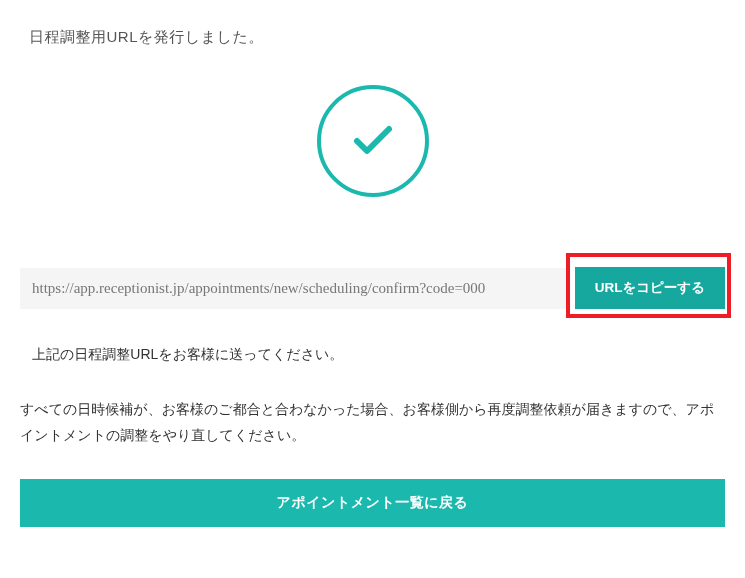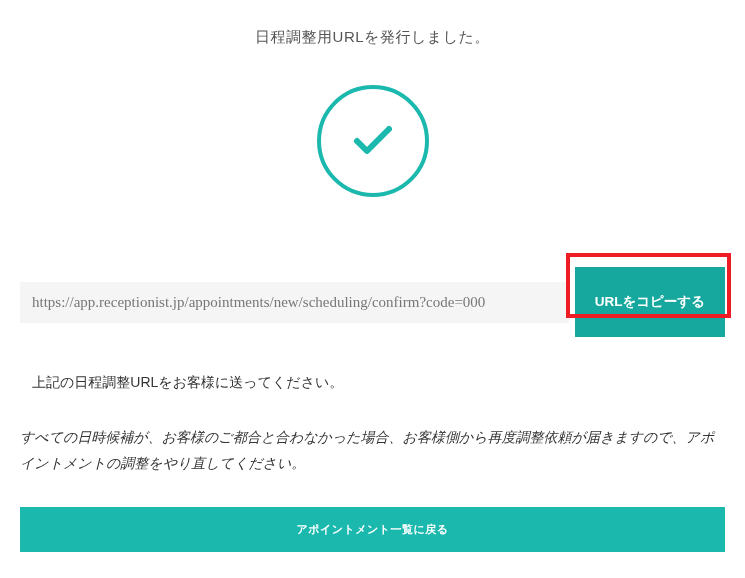--- a/index.html
+++ b/index.html
@@ -9,25 +9,25 @@
     }
     body {
       font-family: "Hiragino Kaku Gothic ProN", "Hiragino Sans", Meiryo, sans-serif;
       background: #ffffff;
       width: 745px;
       height: 578px;
       color: #333;
       position: relative;
     }
     .header-title {
-      text-align: center;
       font-size: 15px;
       color: #555;
       padding-top: 28px;
       letter-spacing: 0.5px;
+      padding-left: 29px;
     }
     .check-circle {
       width: 112px;
       height: 112px;
       border: 4px solid #1bb8ae;
       border-radius: 50%;
       margin: 38px auto 0;
       display: flex;
       align-items: center;
       justify-content: center;
@@ -52,21 +52,21 @@
       font-family: Liberation Serif, serif;
       white-space: nowrap;
       overflow: hidden;
     }
     .copy-button {
       background: #16a89e;
       color: #ffffff;
       border: none;
       font-size: 13.5px;
       font-weight: bold;
-      padding: 26px 20px;
+      padding: 12px 20px;
       margin-left: 6px;
       cursor: pointer;
       font-family: inherit;
       white-space: nowrap;
     }
     .highlight-frame {
       position: absolute;
       right: -6px;
       top: -14px;
       width: 165px;
@@ -77,30 +77,29 @@
     .info-block {
       margin: 32px 20px 0 32px;
     }
     .info-line {
       font-size: 14px;
       color: #333;
       line-height: 1.9;
     }
     .info-block-2 {
       margin: 28px 20px 0 20px;
-      font-style: italic;
     }
     .back-button {
       display: block;
       width: calc(100% - 40px);
       margin: 30px 20px 0;
       background: #1bb8ae;
       color: #ffffff;
       border: none;
-      font-size: 11px;
+      font-size: 14px;
       font-weight: bold;
       padding: 15px 0;
       cursor: pointer;
       font-family: inherit;
       letter-spacing: 0.5px;
     }
   </style>
 </head>
 <body>
 

